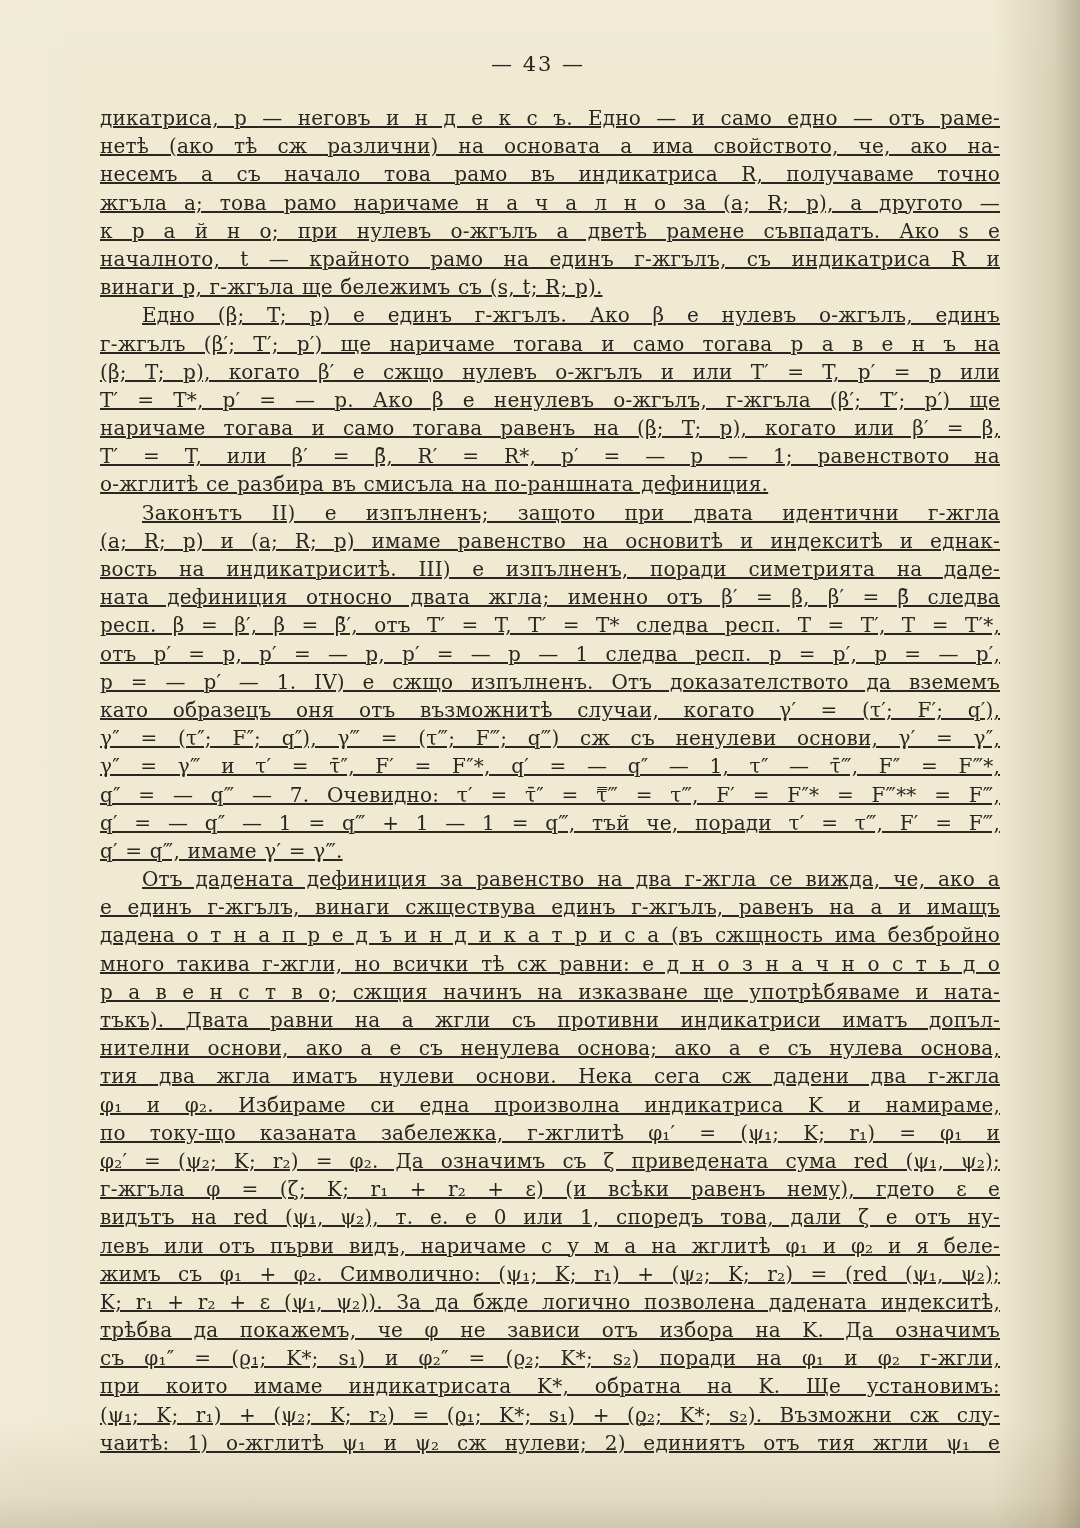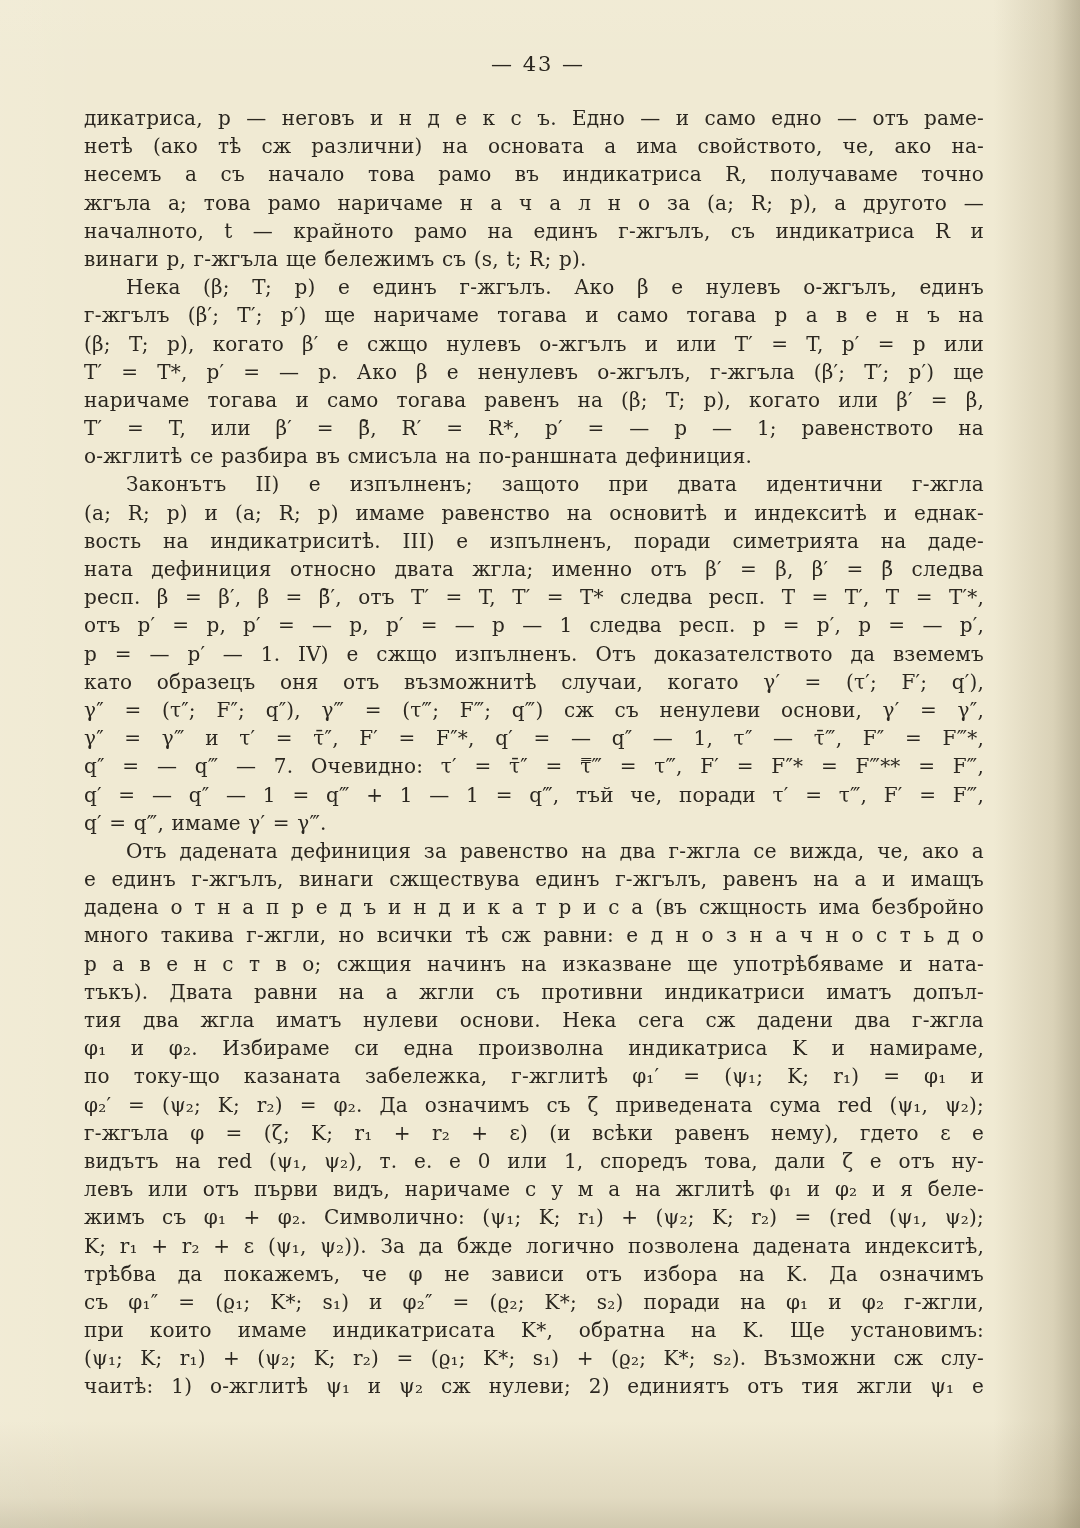--- a/index.html
+++ b/index.html
@@ -28,23 +28,24 @@
     position:absolute;
     top:52px;
     left:88px;
     width:900px;
     text-align:center;
     font-size:21px;
     letter-spacing:2px;
   }
   .text-block{
     position:absolute;
-    left:84px;
+    left:100px;
     top:104px;
     width:900px;
+    text-decoration:underline;
   }
   .paragraph{
     margin:0;
   }
   .line{
     font-size:20px;
     line-height:28.2px;
     height:28.2px;
     overflow:hidden;
     letter-spacing:0.2px;
@@ -64,25 +65,26 @@
 <body>
 
 <div class="page">
   <div class="page-number">— 43 —</div>
   <div class="text-block">
       <div class="paragraph">
         <div class="line">дикатриса, p — неговъ и н д е к с ъ. Едно — и само едно — отъ раме-</div>
         <div class="line">нетѣ (ако тѣ сж различни) на основата a има свойството, че, ако на-</div>
         <div class="line">несемъ a съ начало това рамо въ индикатриса R, получаваме точно</div>
         <div class="line">жгъла a; това рамо наричаме н а ч а л н о за (a; R; p), а другото —</div>
+        <div class="line">к р а й н о; при нулевъ о-жгълъ a дветѣ рамене съвпадатъ. Ако s е</div>
         <div class="line">началното, t — крайното рамо на единъ г-жгълъ, съ индикатриса R и</div>
         <div class="line last-line">винаги p, г-жгъла ще бележимъ съ (s, t; R; p).</div>
       </div>
       <div class="paragraph">
-        <div class="line indent">Нека (β; T; p) е единъ г-жгълъ. Ако β е нулевъ о-жгълъ, единъ</div>
+        <div class="line indent">Едно (β; T; p) е единъ г-жгълъ. Ако β е нулевъ о-жгълъ, единъ</div>
         <div class="line">г-жгълъ (β′; T′; p′) ще наричаме тогава и само тогава р а в е н ъ на</div>
         <div class="line">(β; T; p), когато β′ е сжщо нулевъ о-жгълъ и или T′ = T, p′ = p или</div>
         <div class="line">T′ = T*, p′ = — p. Ако β е ненулевъ о-жгълъ, г-жгъла (β′; T′; p′) ще</div>
         <div class="line">наричаме тогава и само тогава равенъ на (β; T; p), когато или β′ = β,</div>
         <div class="line">T′ = T, или β′ = β̄, R′ = R*, p′ = — p — 1; равенството на</div>
         <div class="line last-line">о-жглитѣ се разбира въ смисъла на по-раншната дефиниция.</div>
       </div>
       <div class="paragraph">
         <div class="line indent">Законътъ II) е изпълненъ; защото при двата идентични г-жгла</div>
         <div class="line">(a; R; p) и (a; R; p) имаме равенство на основитѣ и индекситѣ и еднак-</div>
@@ -98,20 +100,21 @@
         <div class="line">q′ = — q″ — 1 = q‴ + 1 — 1 = q‴, тъй че, поради τ′ = τ‴, F′ = F‴,</div>
         <div class="line last-line">q′ = q‴, имаме γ′ = γ‴.</div>
       </div>
       <div class="paragraph">
         <div class="line indent">Отъ дадената дефиниция за равенство на два г-жгла се вижда, че, ако a</div>
         <div class="line">е единъ г-жгълъ, винаги сжществува единъ г-жгълъ, равенъ на a и имащъ</div>
         <div class="line">дадена о т н а п р е д ъ и н д и к а т р и с а (въ сжщность има безбройно</div>
         <div class="line">много такива г-жгли, но всички тѣ сж равни: е д н о з н а ч н о с т ь д о</div>
         <div class="line">р а в е н с т в о; сжщия начинъ на изказване ще употрѣбяваме и ната-</div>
         <div class="line">тъкъ). Двата равни на a жгли съ противни индикатриси иматъ допъл-</div>
+        <div class="line">нителни основи, ако a е съ ненулева основа; ако a е съ нулева основа,</div>
         <div class="line">тия два жгла иматъ нулеви основи. Нека сега сж дадени два г-жгла</div>
         <div class="line">φ₁ и φ₂. Избираме си една произволна индикатриса K и намираме,</div>
         <div class="line">по току-що казаната забележка, г-жглитѣ φ₁′ = (ψ₁; K; r₁) = φ₁ и</div>
         <div class="line">φ₂′ = (ψ₂; K; r₂) = φ₂. Да означимъ съ ζ приведената сума red (ψ₁, ψ₂);</div>
         <div class="line">г-жгъла φ = (ζ; K; r₁ + r₂ + ε) (и всѣки равенъ нему), гдето ε е</div>
         <div class="line">видътъ на red (ψ₁, ψ₂), т. е. е 0 или 1, споредъ това, дали ζ е отъ ну-</div>
         <div class="line">левъ или отъ първи видъ, наричаме с у м а на жглитѣ φ₁ и φ₂ и я беле-</div>
         <div class="line">жимъ съ φ₁ + φ₂. Символично: (ψ₁; K; r₁) + (ψ₂; K; r₂) = (red (ψ₁, ψ₂);</div>
         <div class="line">K; r₁ + r₂ + ε (ψ₁, ψ₂)). За да бжде логично позволена дадената индекситѣ,</div>
         <div class="line">трѣбва да покажемъ, че φ не зависи отъ избора на K. Да означимъ</div>

